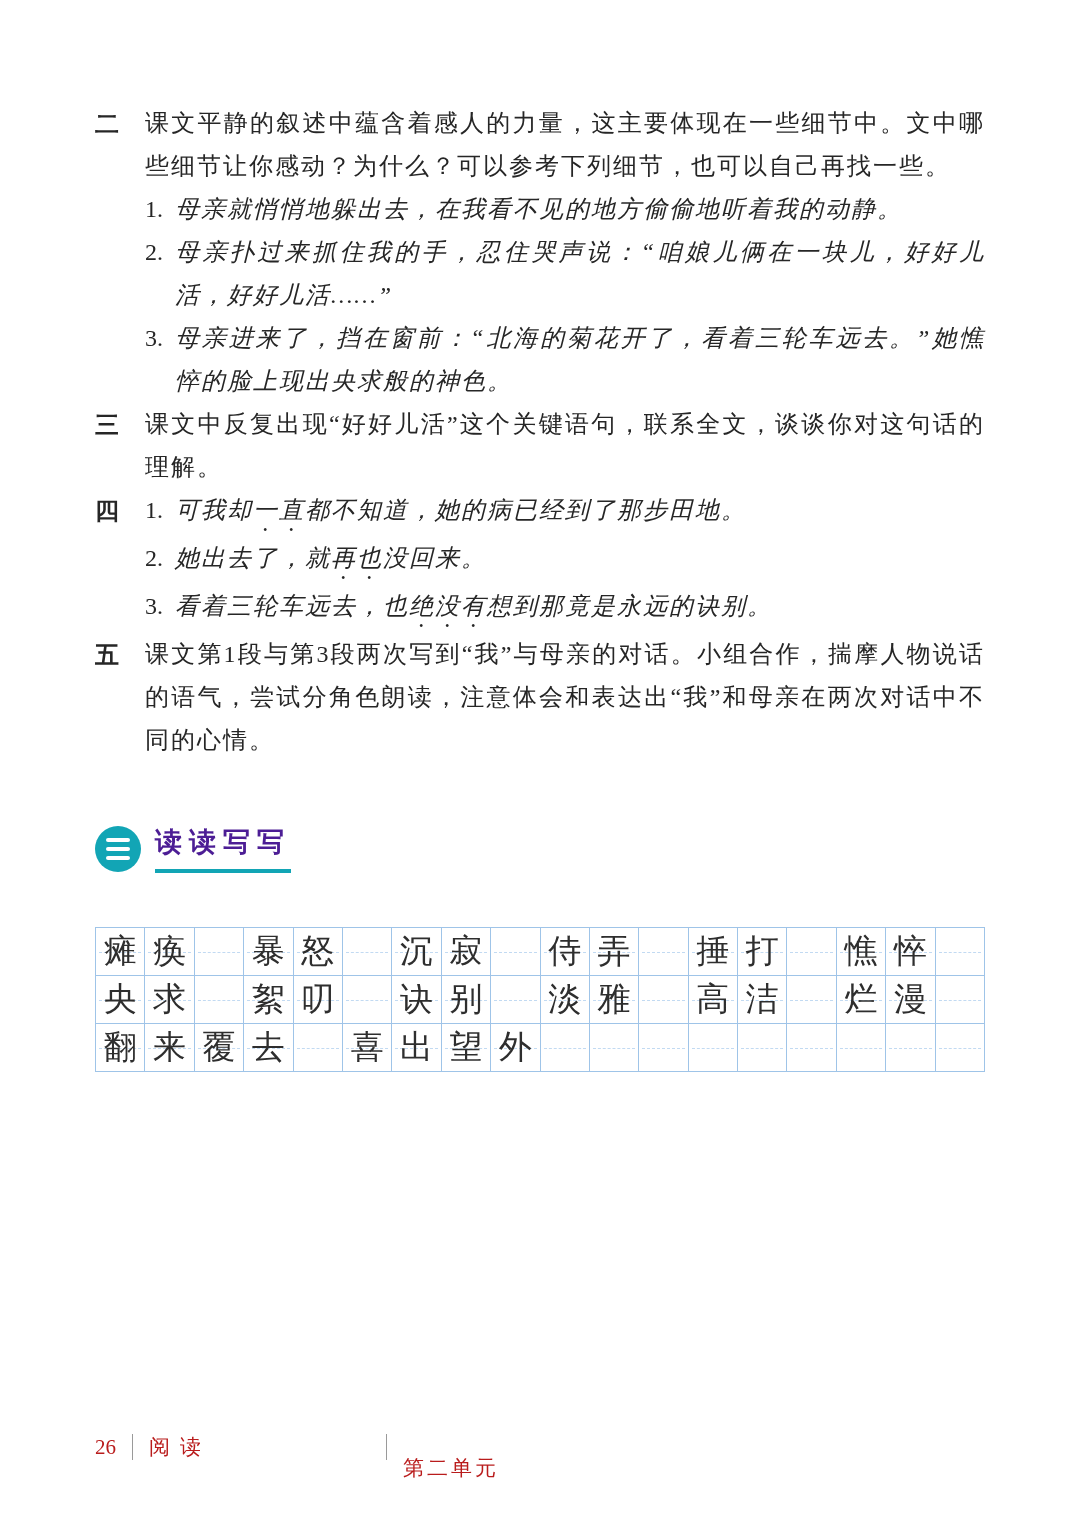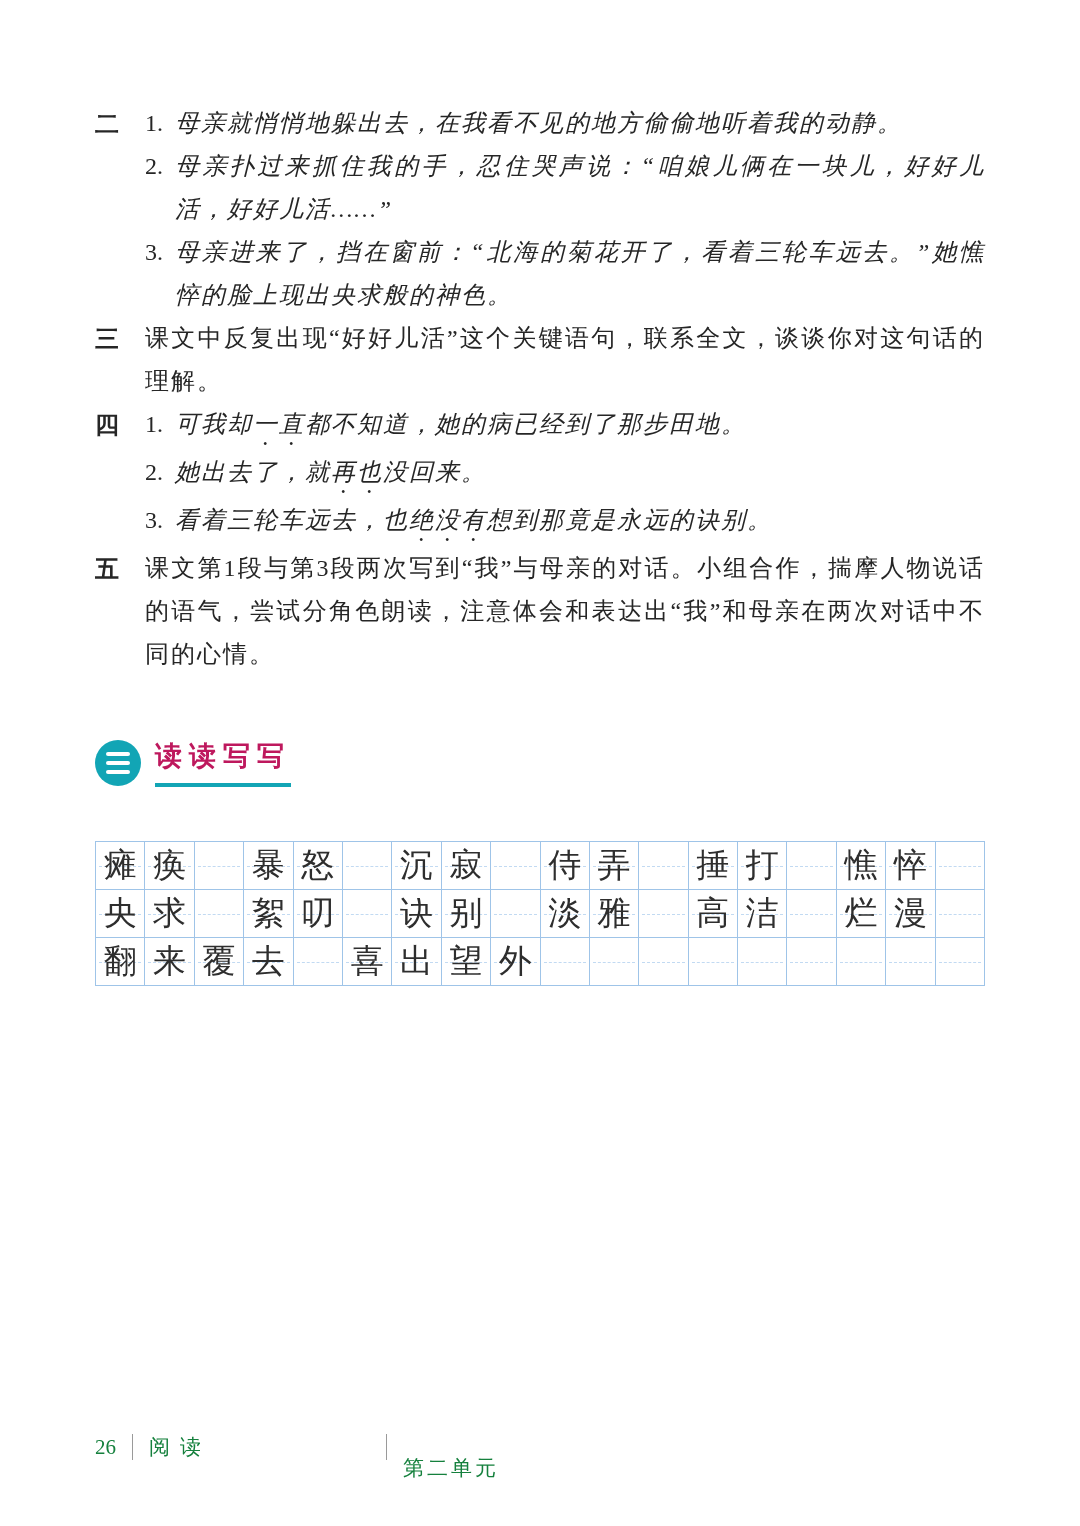--- a/index.html
+++ b/index.html
@@ -42,21 +42,21 @@
     display: flex; flex-direction: column;
     justify-content: center; align-items: center; gap: 5px;
     flex-shrink: 0;
   }
   .ibar { display: block; width: 24px; height: 4px; background: #ffffff; border-radius: 2px; }
   .section-title {
     margin-left: 14px;
     font-family: "Liberation Sans", sans-serif;
     font-weight: 700;
     font-size: 27px;
-    color: #be185d;
+    color: #4c1d95;
     letter-spacing: 7px;
     padding-bottom: 9px;
     border-bottom: 4px solid #12a5b5;
   }
 
   
   .write-grid {
     margin-top: 54px;
     display: grid;
     border-top: 1px solid #9fc4e8;
@@ -76,37 +76,38 @@
   .gchar {
     position: relative; z-index: 1;
     font-size: 33px; line-height: 1;
     color: #2e2e2e;
   }
 
   
   .footer {
     position: absolute; left: 95px; right: 95px; bottom: 44px;
     display: flex; align-items: center;
-    font-size: 21px; color: #15803d;
+    font-size: 21px; color: #b91c1c;
   }
   .vline { width: 1px; height: 26px; background: #9a9a9a; margin: 0 16px; }
   .vline2 { margin-left: 175px; }
   .fsec { letter-spacing: 10px; }
   .funit { letter-spacing: 3px; margin-top: 42px; }
 </style>
 </head>
 <body>
 
 <div class="page">
   <div class="content">
 
     <div>
         <div class="question">
           <span class="qnum">二</span>
           <div class="qbody">
+            <div class="qtext"><span>课文平静的叙述中蕴含着感人的力量，这主要体现在一些细节中。文中哪些细节让你感动？为什么？可以参考下列细节，也可以自己再找一些。</span></div>
             <div class="item">
               <span class="inum">1.</span>
               <div class="itext"><span>母亲就悄悄地躲出去，在我看不见的地方偷偷地听着我的动静。</span></div>
             </div>
             <div class="item">
               <span class="inum">2.</span>
               <div class="itext"><span>母亲扑过来抓住我的手，忍住哭声说：“咱娘儿俩在一块儿，好好儿活，好好儿活……”</span></div>
             </div>
             <div class="item">
               <span class="inum">3.</span>

